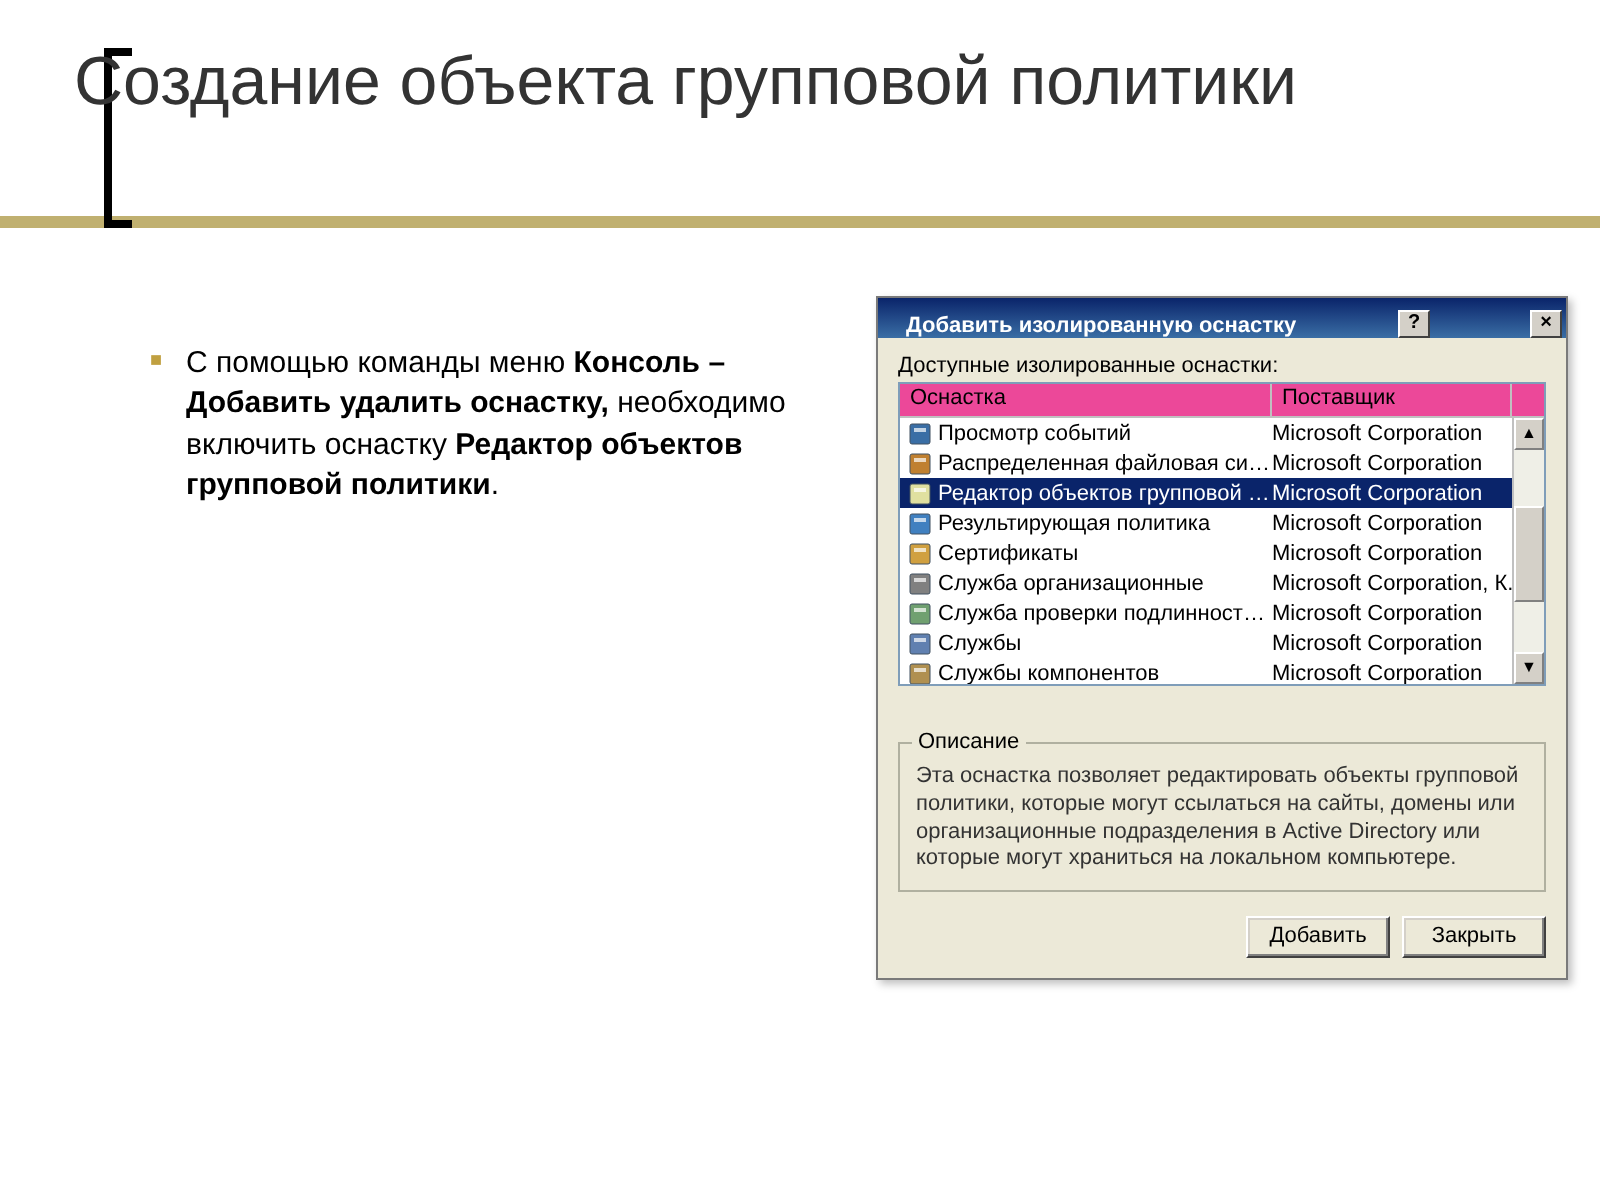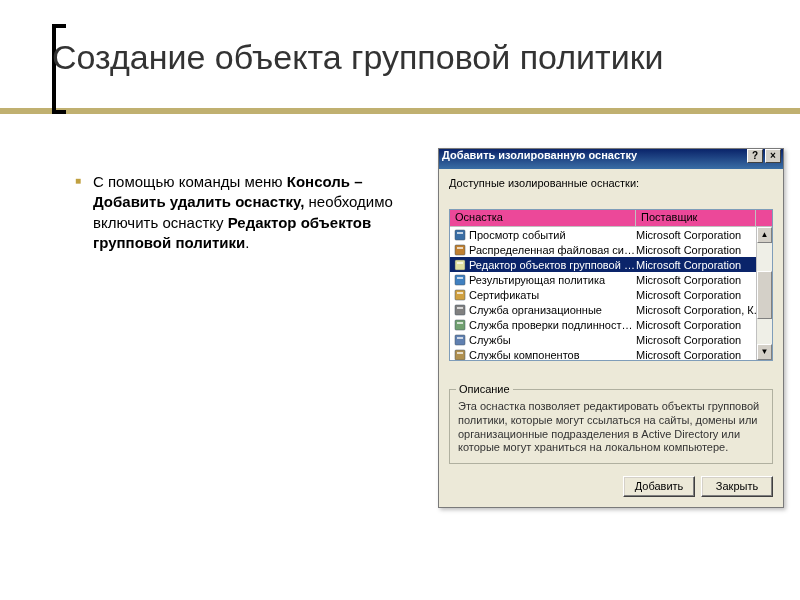--- a/index.html
+++ b/index.html
@@ -13,22 +13,21 @@
     overflow: hidden;
   }
   .slide {
     width: 800px;
     height: 600px;
     position: relative;
   }
   .title-block {
     position: absolute;
     top: 22px;
-    left: 52px;
-    margin-top: 16px;
+    left: 37px;
   }
   .title-text {
     font-size: 34px;
     font-weight: 400;
     color: #333;
     line-height: 1.15;
   }
   .title-bracket {
     position: absolute;
     top: 24px;
@@ -81,42 +80,43 @@
     border: 1px solid #7a7a7a;
     box-shadow: 2px 2px 4px rgba(0,0,0,0.25);
     font-family: Tahoma, Arial, sans-serif;
     font-size: 11px;
   }
   .titlebar {
     height: 20px;
     background: linear-gradient(to bottom, #0a246a, #3a6ea5);
     color: #fff;
     display: flex;
-    align-items: flex-start;
-    padding: 0 2px 0 3px;
+    align-items: flex-end;
+    padding: 0 2px 0 14px;
     font-weight: bold;
     font-size: 11px;
+    gap: 48px;
   }
   .titlebar .tb-title { flex: 1; }
   .tb-btn {
     width: 16px;
     height: 14px;
     background: #d4d0c8;
     border: 1px solid #fff;
     border-right-color: #404040;
     border-bottom-color: #404040;
     margin-left: 2px;
     font-size: 10px;
     line-height: 12px;
     text-align: center;
     color: #000;
     cursor: pointer;
   }
   .dlg-body { padding: 8px 10px 10px 10px; }
-  .dlg-label { margin-bottom: 20px; color: #000; }
+  .dlg-label { margin-bottom: 2px; color: #000; }
   .list-box {
     border: 1px solid #7f9db9;
     background: #fff;
     height: 152px;
     overflow: hidden;
     position: relative;
   }
   .list-header {
     display: flex;
     height: 17px;

